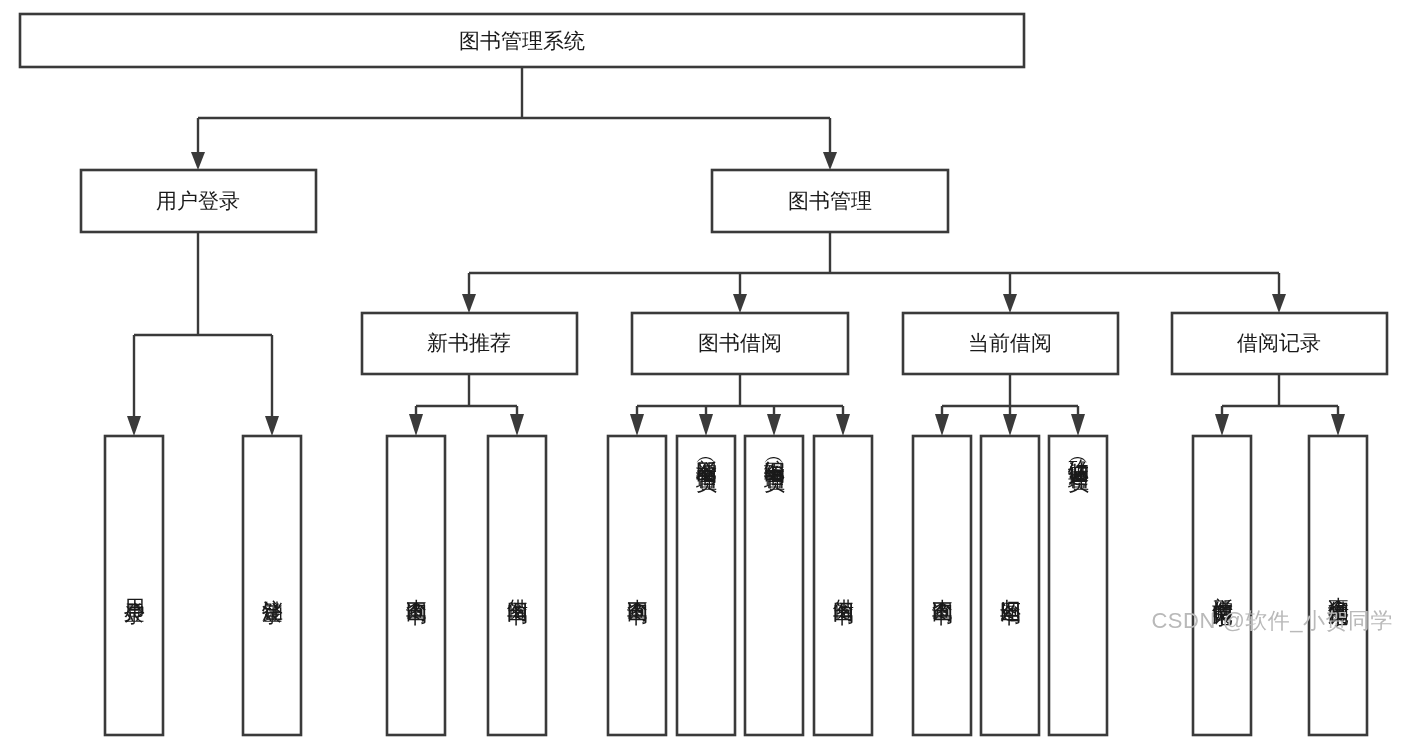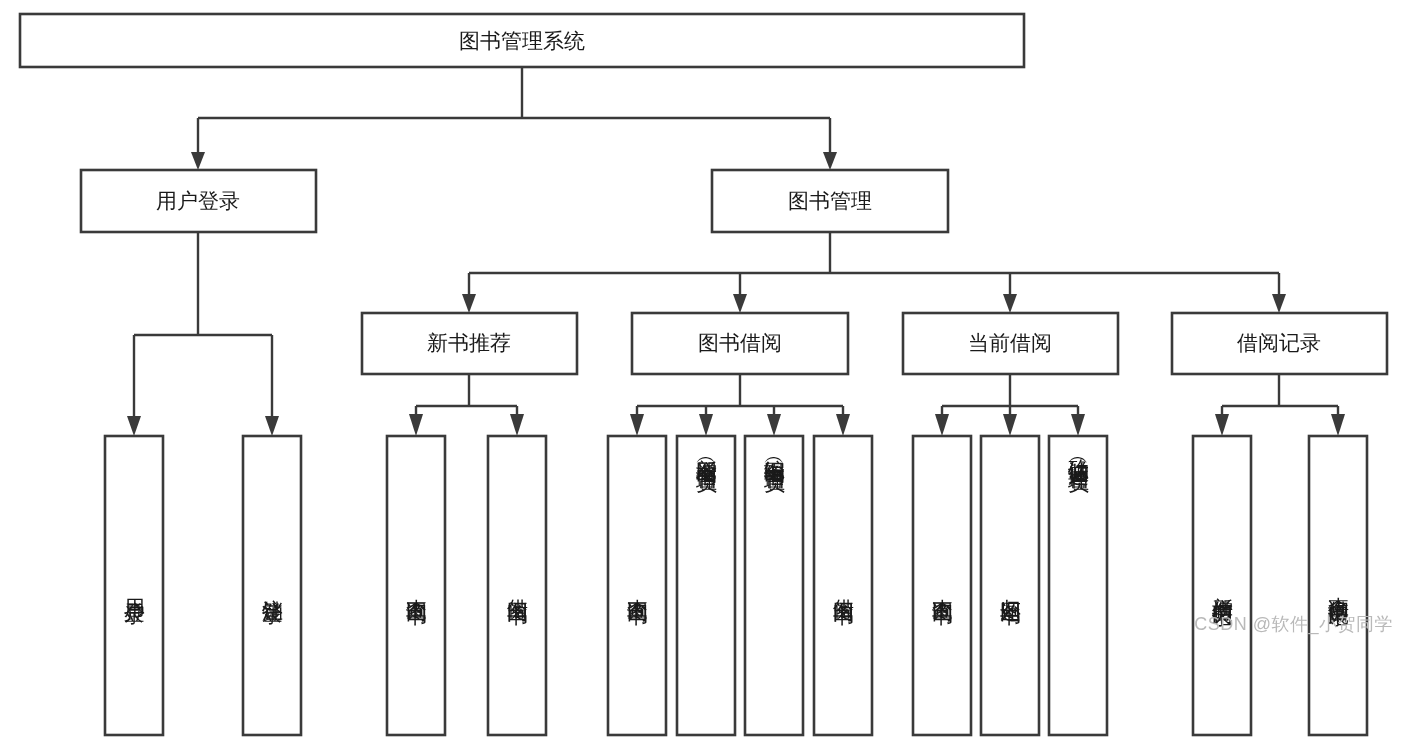--- a/index.html
+++ b/index.html
@@ -75,21 +75,21 @@
     white-space: nowrap;
   }
   .leaf-label.top-anchored {
     justify-content: flex-start;
   }
   .watermark {
     position: absolute;
     right: 12px;
     bottom: 6px;
     font-family: "Liberation Sans", "DejaVu Sans", sans-serif;
-    font-size: 18px;
+    font-size: 22px;
     color: #b9b9b9;
     letter-spacing: 0.5px;
     white-space: nowrap;
     pointer-events: none;
   }
 </style>
 </head>
 <body>
 
 <div id="diagram-root">

